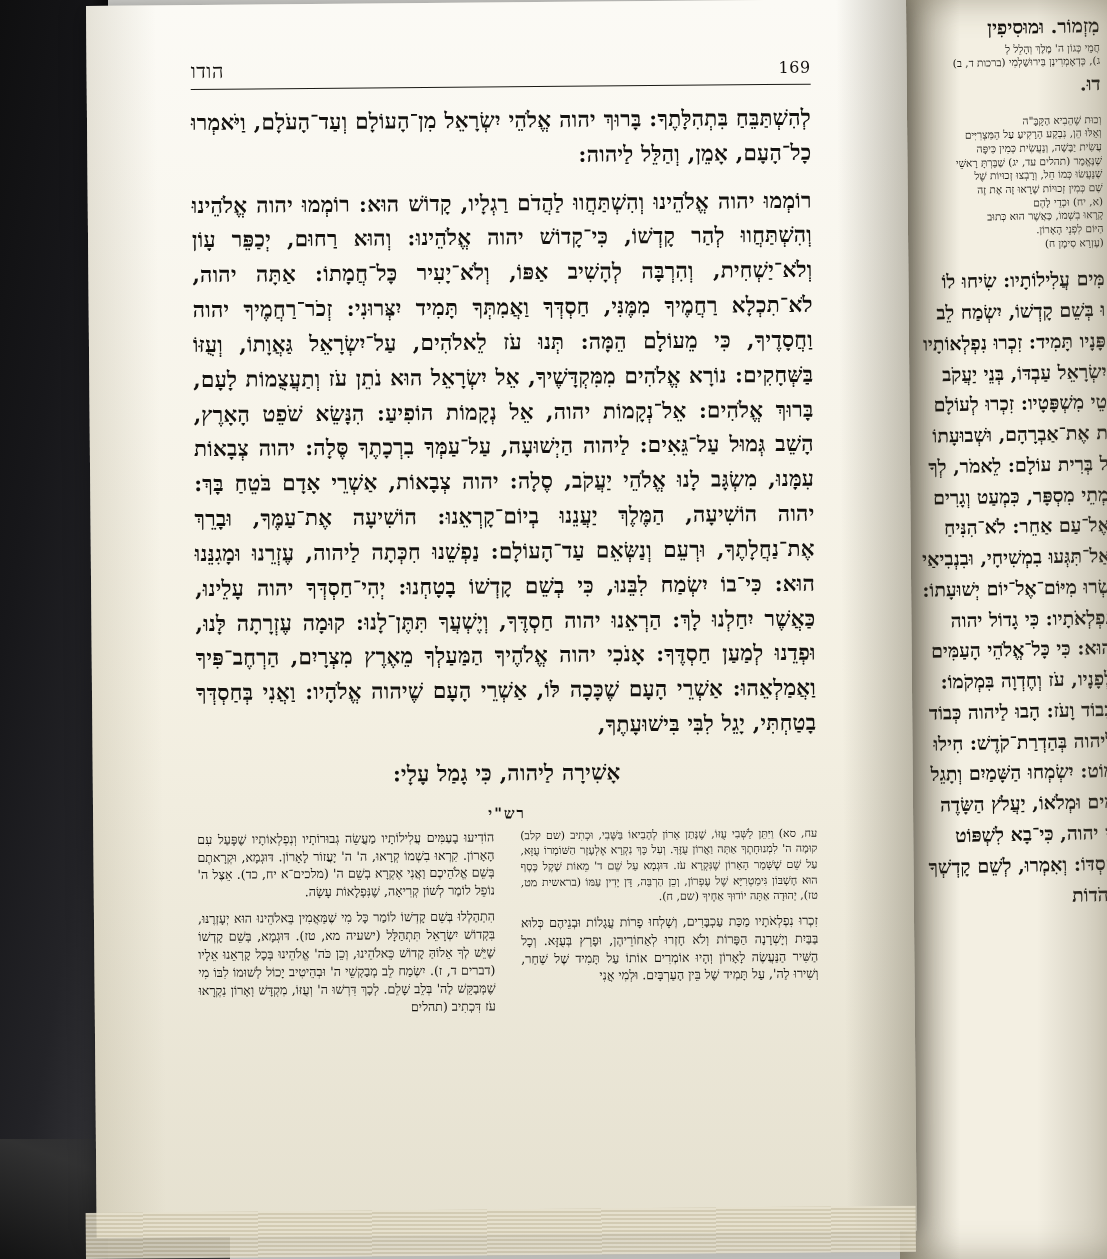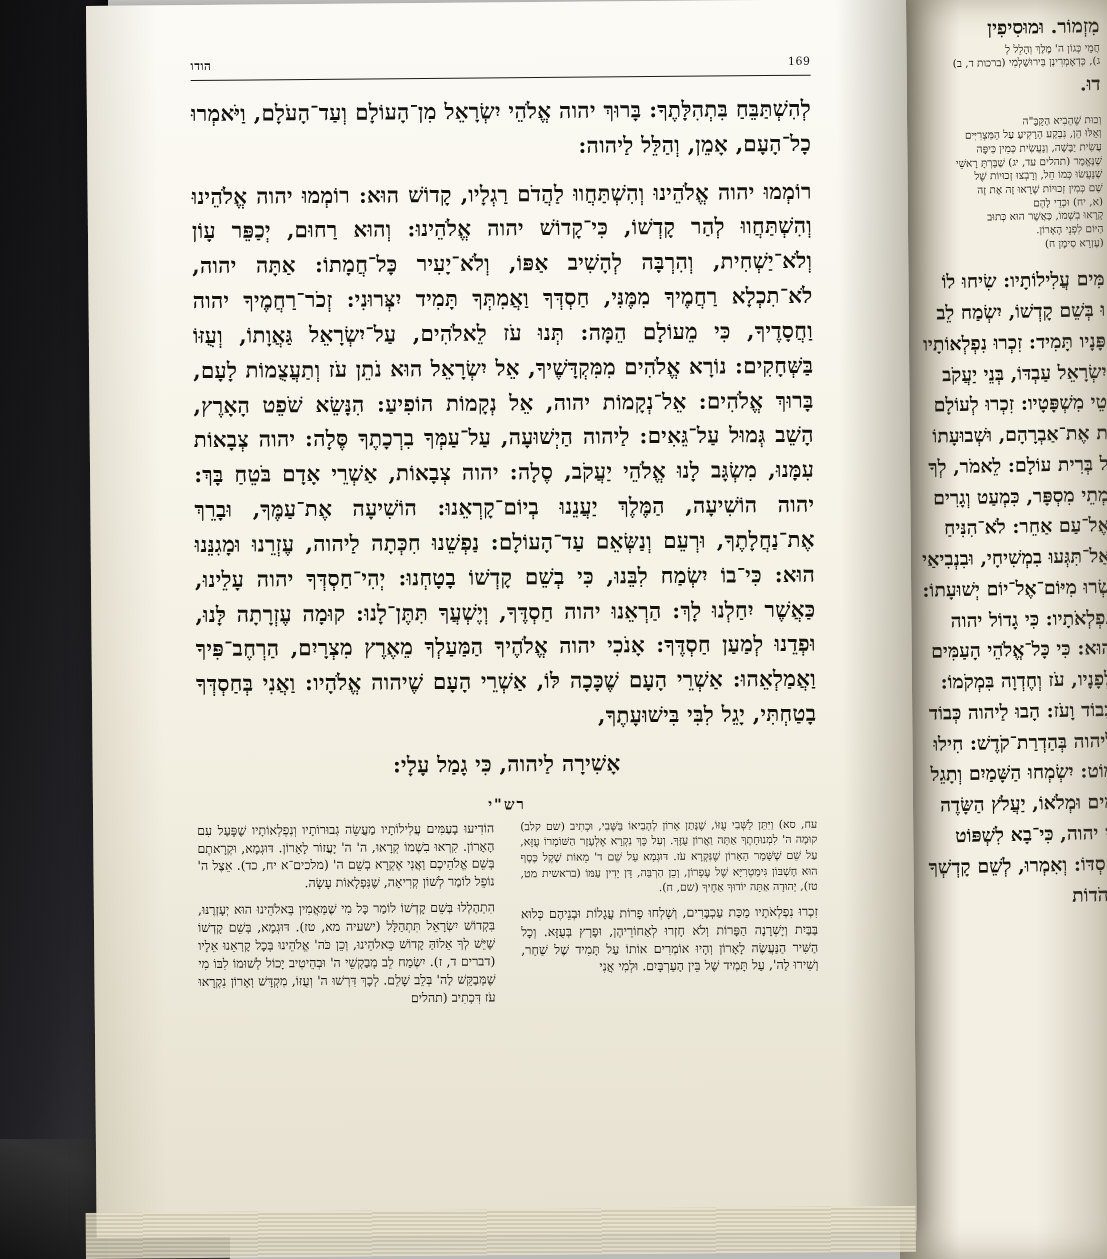--- a/index.html
+++ b/index.html
@@ -138,26 +138,26 @@
 
   .header-row {
     display: flex;
     align-items: baseline;
     justify-content: space-between;
     font-size: 15px;
     letter-spacing: 0.5px;
     margin-bottom: 6px;
   }
   .header-title {
-    font-weight: 700;
-    font-size: 12px;
+    font-weight: 400;
+    font-size: 20px;
     margin-right: 190px;
   }
   .folio {
-    font-size: 11px;
+    font-size: 16px;
     direction: ltr;
   }
   .rule {
     border-top: 1.6px solid #1a1a16;
     width: 100%;
     margin: 4px 0 16px 0;
   }
 
   .main-text {
     font-size: 21.5px;

